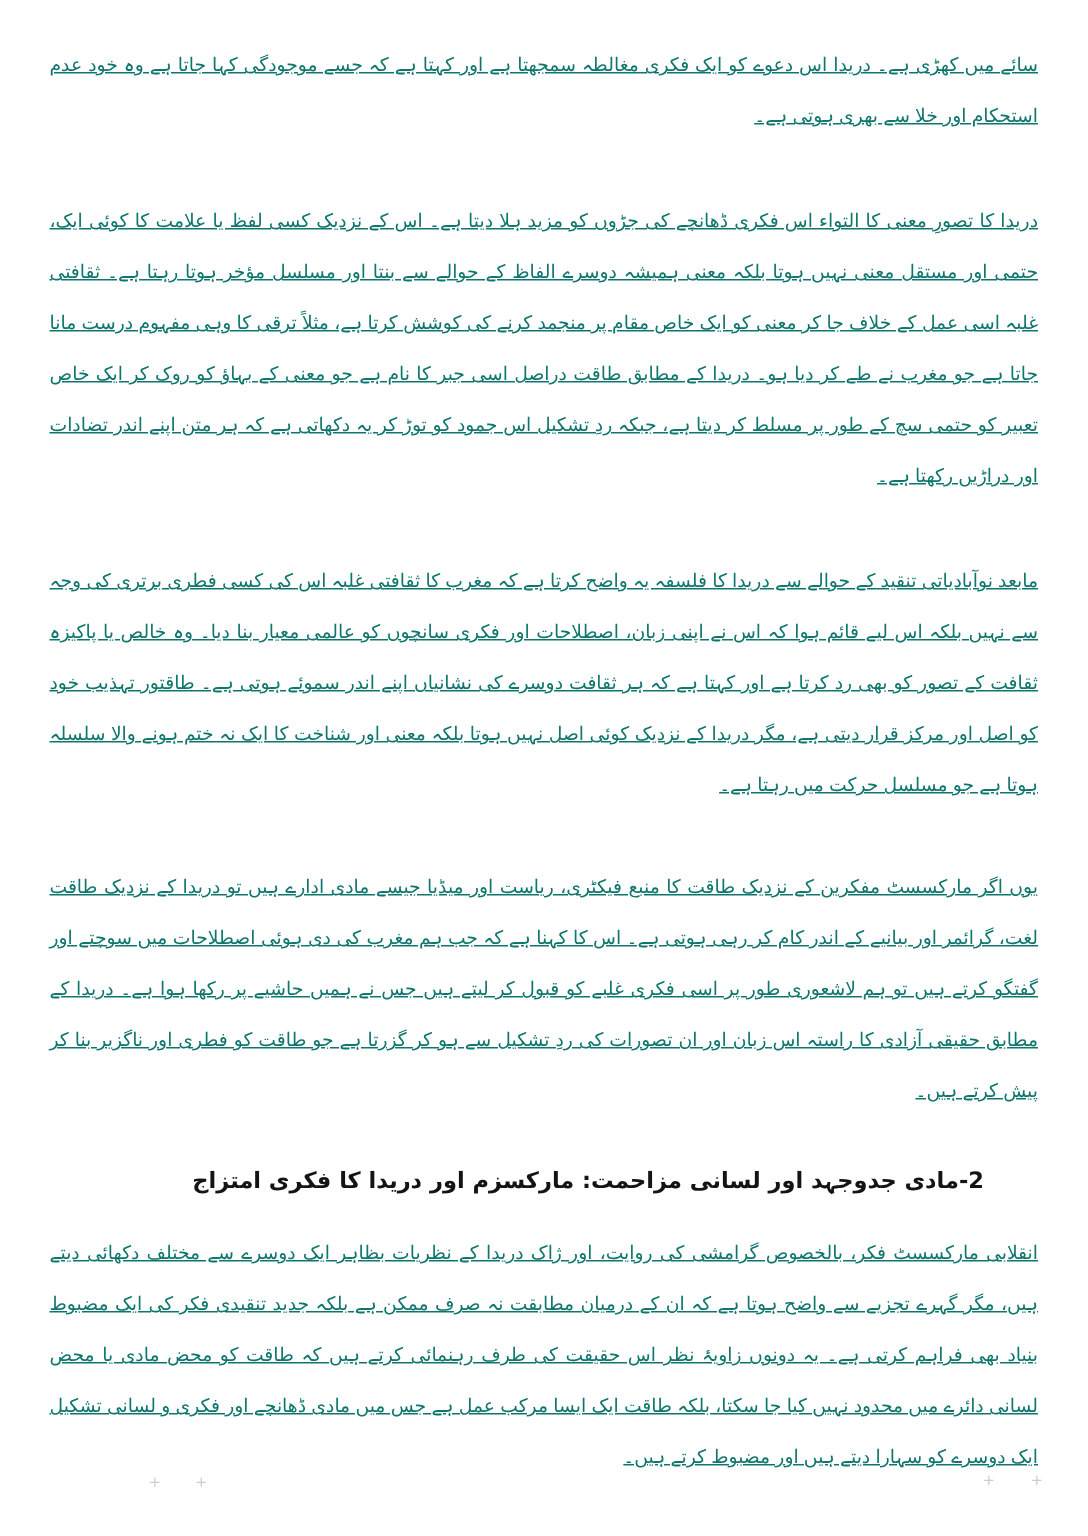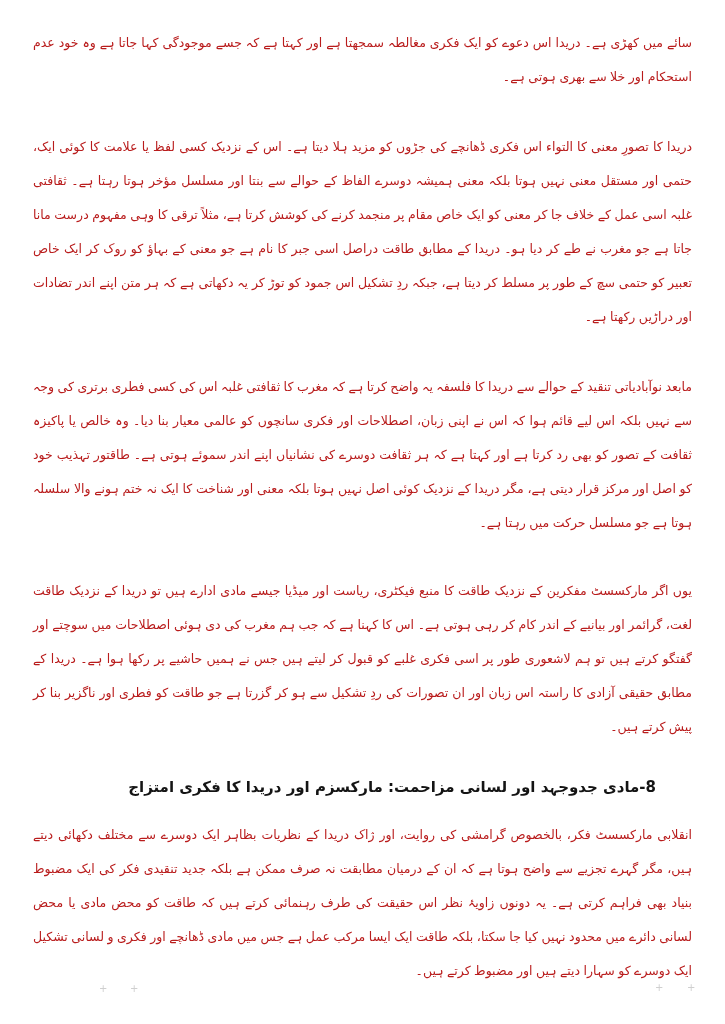--- a/index.html
+++ b/index.html
@@ -21,23 +21,24 @@
     padding: 26px 33px 0 33px;
     box-sizing: border-box;
   }
   .urdu-para {
     direction: rtl;
     unicode-bidi: embed;
     text-align: justify;
     font-family: "DejaVu Sans", sans-serif;
     font-size: 12.5px;
     line-height: 34px;
-    color: #b91c1c;
+    color: #0f766e;
     word-spacing: -0.5px;
     margin: 0;
+    text-decoration: underline;
   }
   .para-1 { margin-bottom: 36px; }
   .para-2 { margin-bottom: 36px; }
   .para-3 { margin-bottom: 34px; }
   .para-4 { margin-bottom: 28px; }
   .para-5 { margin-bottom: 0; }
   .section-heading {
     direction: rtl;
     unicode-bidi: embed;
     text-align: right;
@@ -68,21 +69,21 @@
 <div class="page">
 
   <p class="urdu-para para-1" lang="ur">سائے میں کھڑی ہے۔ دریدا اس دعوے کو ایک فکری مغالطہ سمجھتا ہے اور کہتا ہے کہ جسے موجودگی کہا جاتا ہے وہ خود عدم استحکام اور خلا سے بھری ہوتی ہے۔</p>
 
   <p class="urdu-para para-2" lang="ur">دریدا کا تصورِ معنی کا التواء اس فکری ڈھانچے کی جڑوں کو مزید ہلا دیتا ہے۔ اس کے نزدیک کسی لفظ یا علامت کا کوئی ایک، حتمی اور مستقل معنی نہیں ہوتا بلکہ معنی ہمیشہ دوسرے الفاظ کے حوالے سے بنتا اور مسلسل مؤخر ہوتا رہتا ہے۔ ثقافتی غلبہ اسی عمل کے خلاف جا کر معنی کو ایک خاص مقام پر منجمد کرنے کی کوشش کرتا ہے، مثلاً ترقی کا وہی مفہوم درست مانا جاتا ہے جو مغرب نے طے کر دیا ہو۔ دریدا کے مطابق طاقت دراصل اسی جبر کا نام ہے جو معنی کے بہاؤ کو روک کر ایک خاص تعبیر کو حتمی سچ کے طور پر مسلط کر دیتا ہے، جبکہ ردِ تشکیل اس جمود کو توڑ کر یہ دکھاتی ہے کہ ہر متن اپنے اندر تضادات اور دراڑیں رکھتا ہے۔</p>
 
   <p class="urdu-para para-3" lang="ur">مابعد نوآبادیاتی تنقید کے حوالے سے دریدا کا فلسفہ یہ واضح کرتا ہے کہ مغرب کا ثقافتی غلبہ اس کی کسی فطری برتری کی وجہ سے نہیں بلکہ اس لیے قائم ہوا کہ اس نے اپنی زبان، اصطلاحات اور فکری سانچوں کو عالمی معیار بنا دیا۔ وہ خالص یا پاکیزہ ثقافت کے تصور کو بھی رد کرتا ہے اور کہتا ہے کہ ہر ثقافت دوسرے کی نشانیاں اپنے اندر سموئے ہوتی ہے۔ طاقتور تہذیب خود کو اصل اور مرکز قرار دیتی ہے، مگر دریدا کے نزدیک کوئی اصل نہیں ہوتا بلکہ معنی اور شناخت کا ایک نہ ختم ہونے والا سلسلہ ہوتا ہے جو مسلسل حرکت میں رہتا ہے۔</p>
 
   <p class="urdu-para para-4" lang="ur">یوں اگر مارکسسٹ مفکرین کے نزدیک طاقت کا منبع فیکٹری، ریاست اور میڈیا جیسے مادی ادارے ہیں تو دریدا کے نزدیک طاقت لغت، گرائمر اور بیانیے کے اندر کام کر رہی ہوتی ہے۔ اس کا کہنا ہے کہ جب ہم مغرب کی دی ہوئی اصطلاحات میں سوچتے اور گفتگو کرتے ہیں تو ہم لاشعوری طور پر اسی فکری غلبے کو قبول کر لیتے ہیں جس نے ہمیں حاشیے پر رکھا ہوا ہے۔ دریدا کے مطابق حقیقی آزادی کا راستہ اس زبان اور ان تصورات کی ردِ تشکیل سے ہو کر گزرتا ہے جو طاقت کو فطری اور ناگزیر بنا کر پیش کرتے ہیں۔</p>
 
-  <h3 class="section-heading" lang="ur">8-مادی جدوجہد اور لسانی مزاحمت: مارکسزم اور دریدا کا فکری امتزاج</h3>
+  <h3 class="section-heading" lang="ur">2-مادی جدوجہد اور لسانی مزاحمت: مارکسزم اور دریدا کا فکری امتزاج</h3>
 
   <p class="urdu-para para-5" lang="ur">انقلابی مارکسسٹ فکر، بالخصوص گرامشی کی روایت، اور ژاک دریدا کے نظریات بظاہر ایک دوسرے سے مختلف دکھائی دیتے ہیں، مگر گہرے تجزیے سے واضح ہوتا ہے کہ ان کے درمیان مطابقت نہ صرف ممکن ہے بلکہ جدید تنقیدی فکر کی ایک مضبوط بنیاد بھی فراہم کرتی ہے۔ یہ دونوں زاویۂ نظر اس حقیقت کی طرف رہنمائی کرتے ہیں کہ طاقت کو محض مادی یا محض لسانی دائرے میں محدود نہیں کیا جا سکتا، بلکہ طاقت ایک ایسا مرکب عمل ہے جس میں مادی ڈھانچے اور فکری و لسانی تشکیل ایک دوسرے کو سہارا دیتے ہیں اور مضبوط کرتے ہیں۔</p>
 
 </div>
 
 <span class="reg-mark m1">+</span>
 <span class="reg-mark m2">+</span>
 <span class="reg-mark m3">+</span>
 <span class="reg-mark m4">+</span>
 

